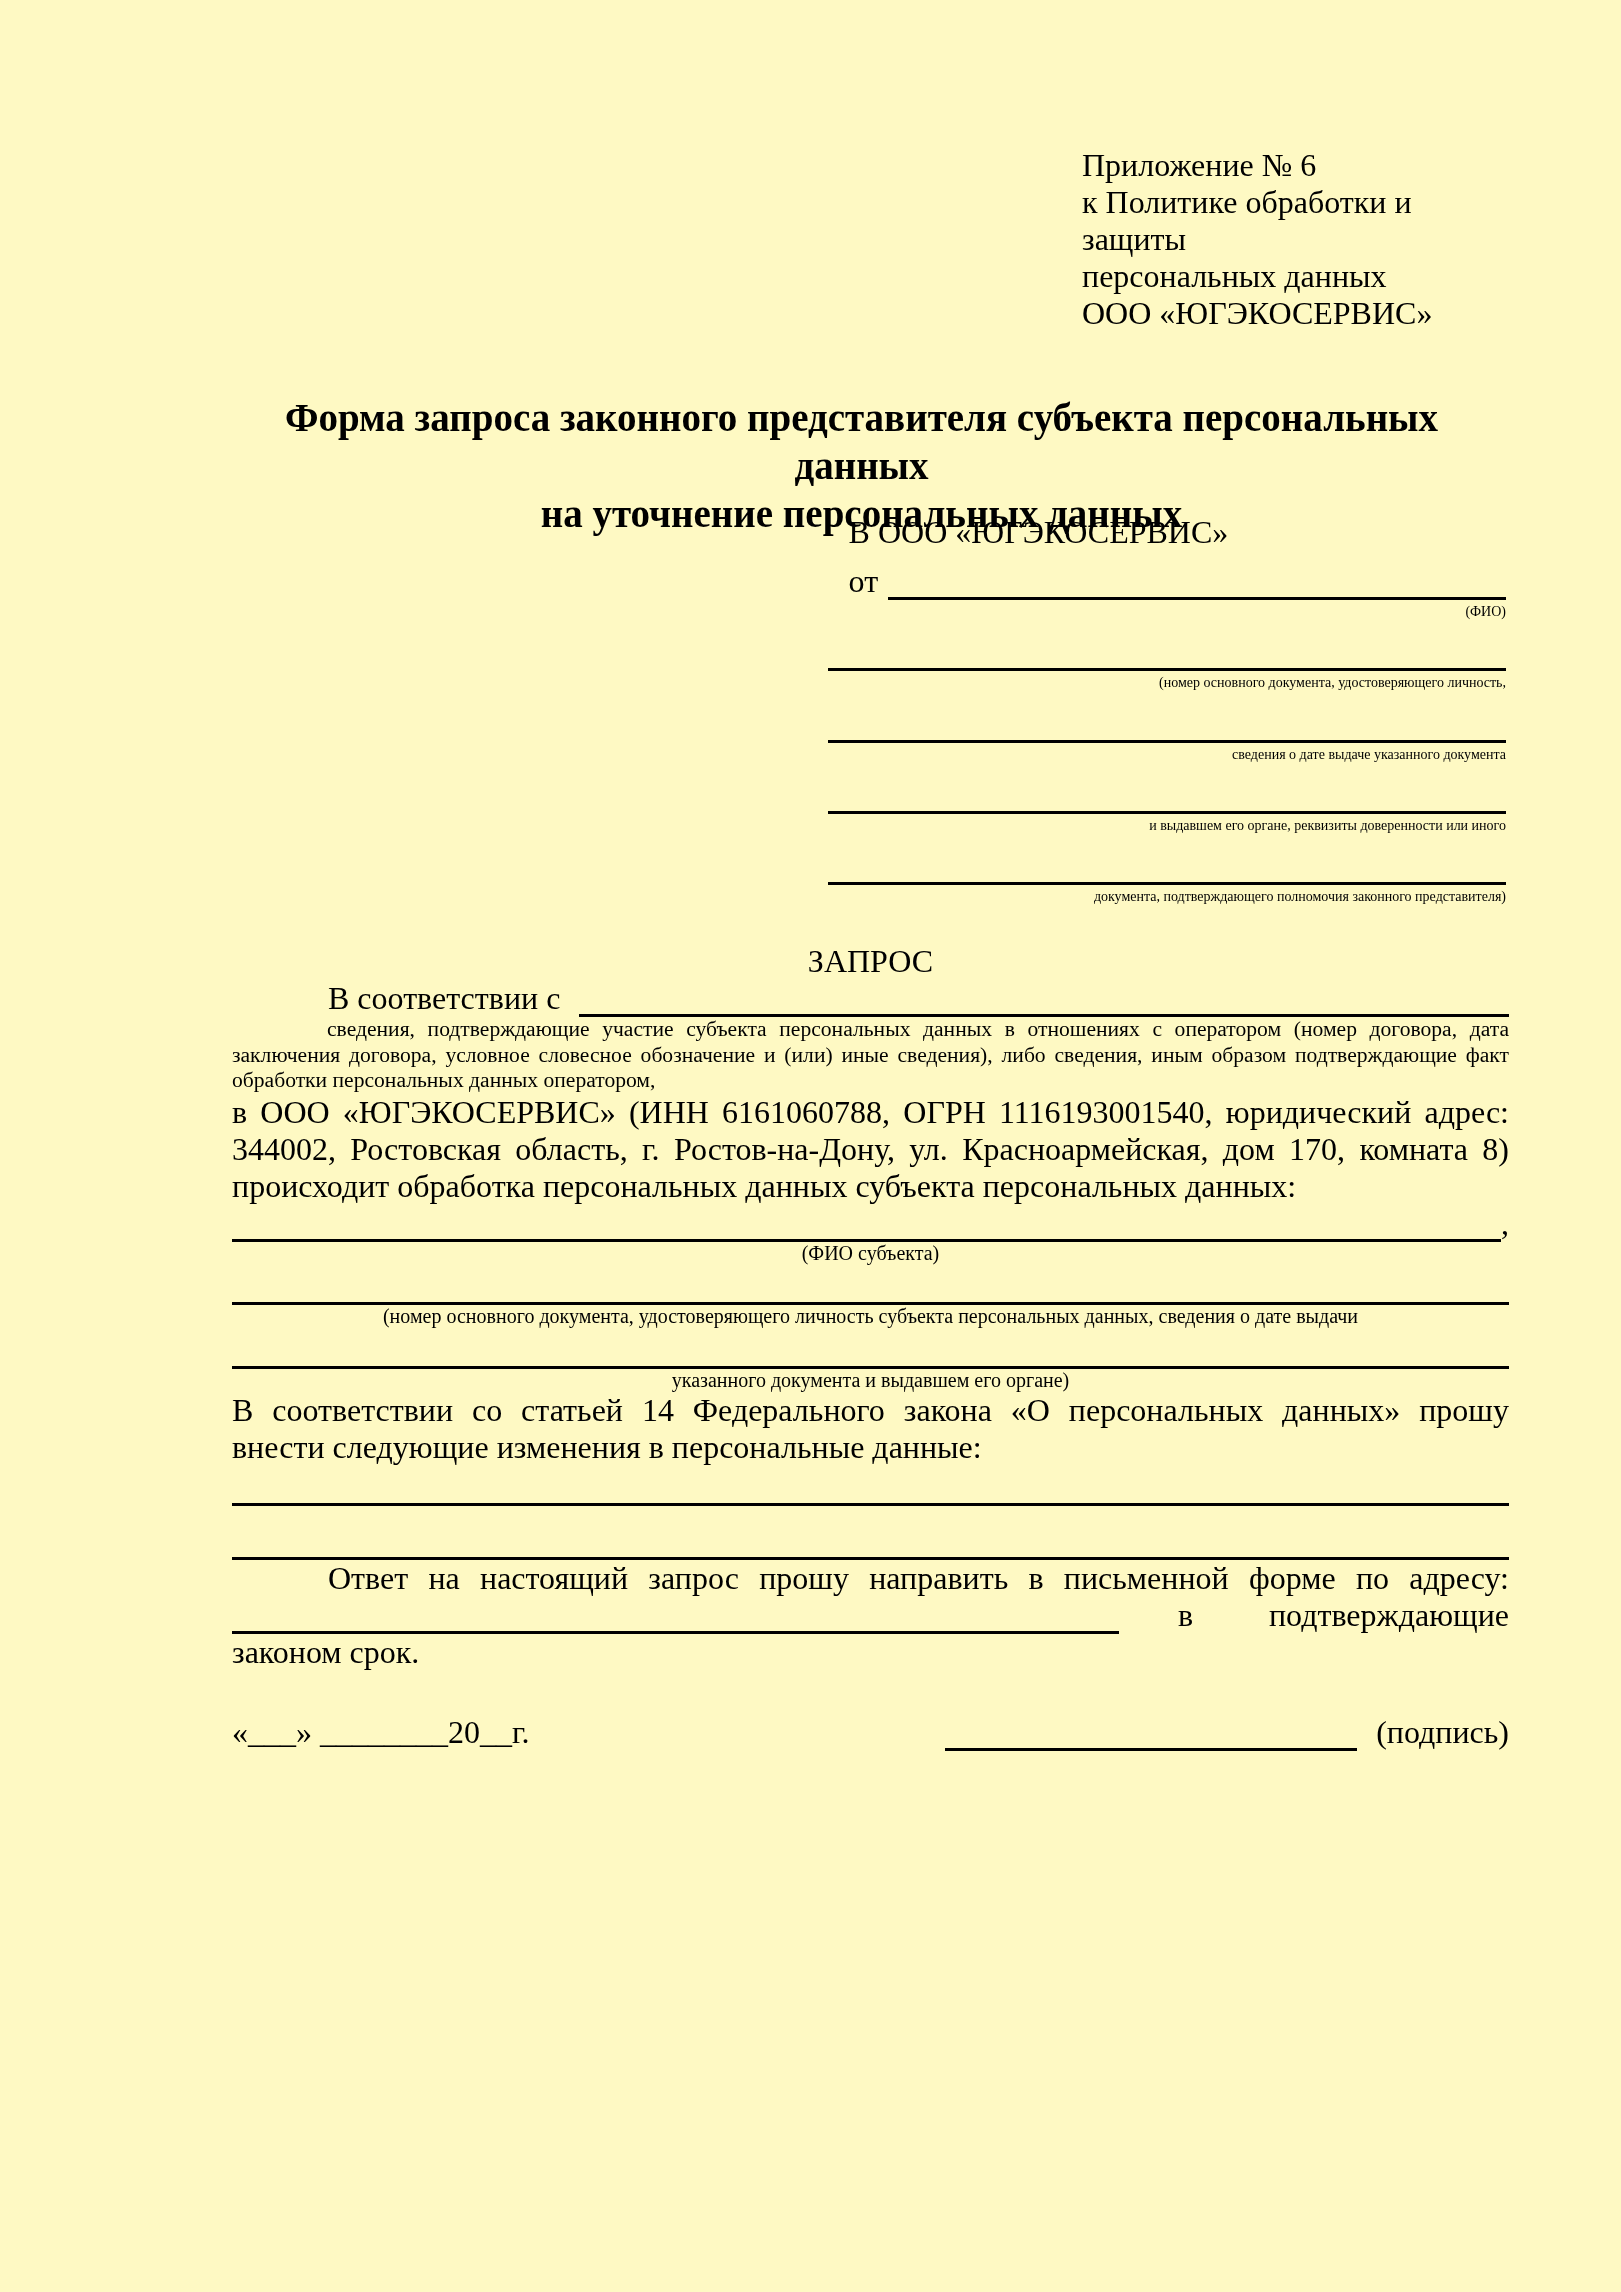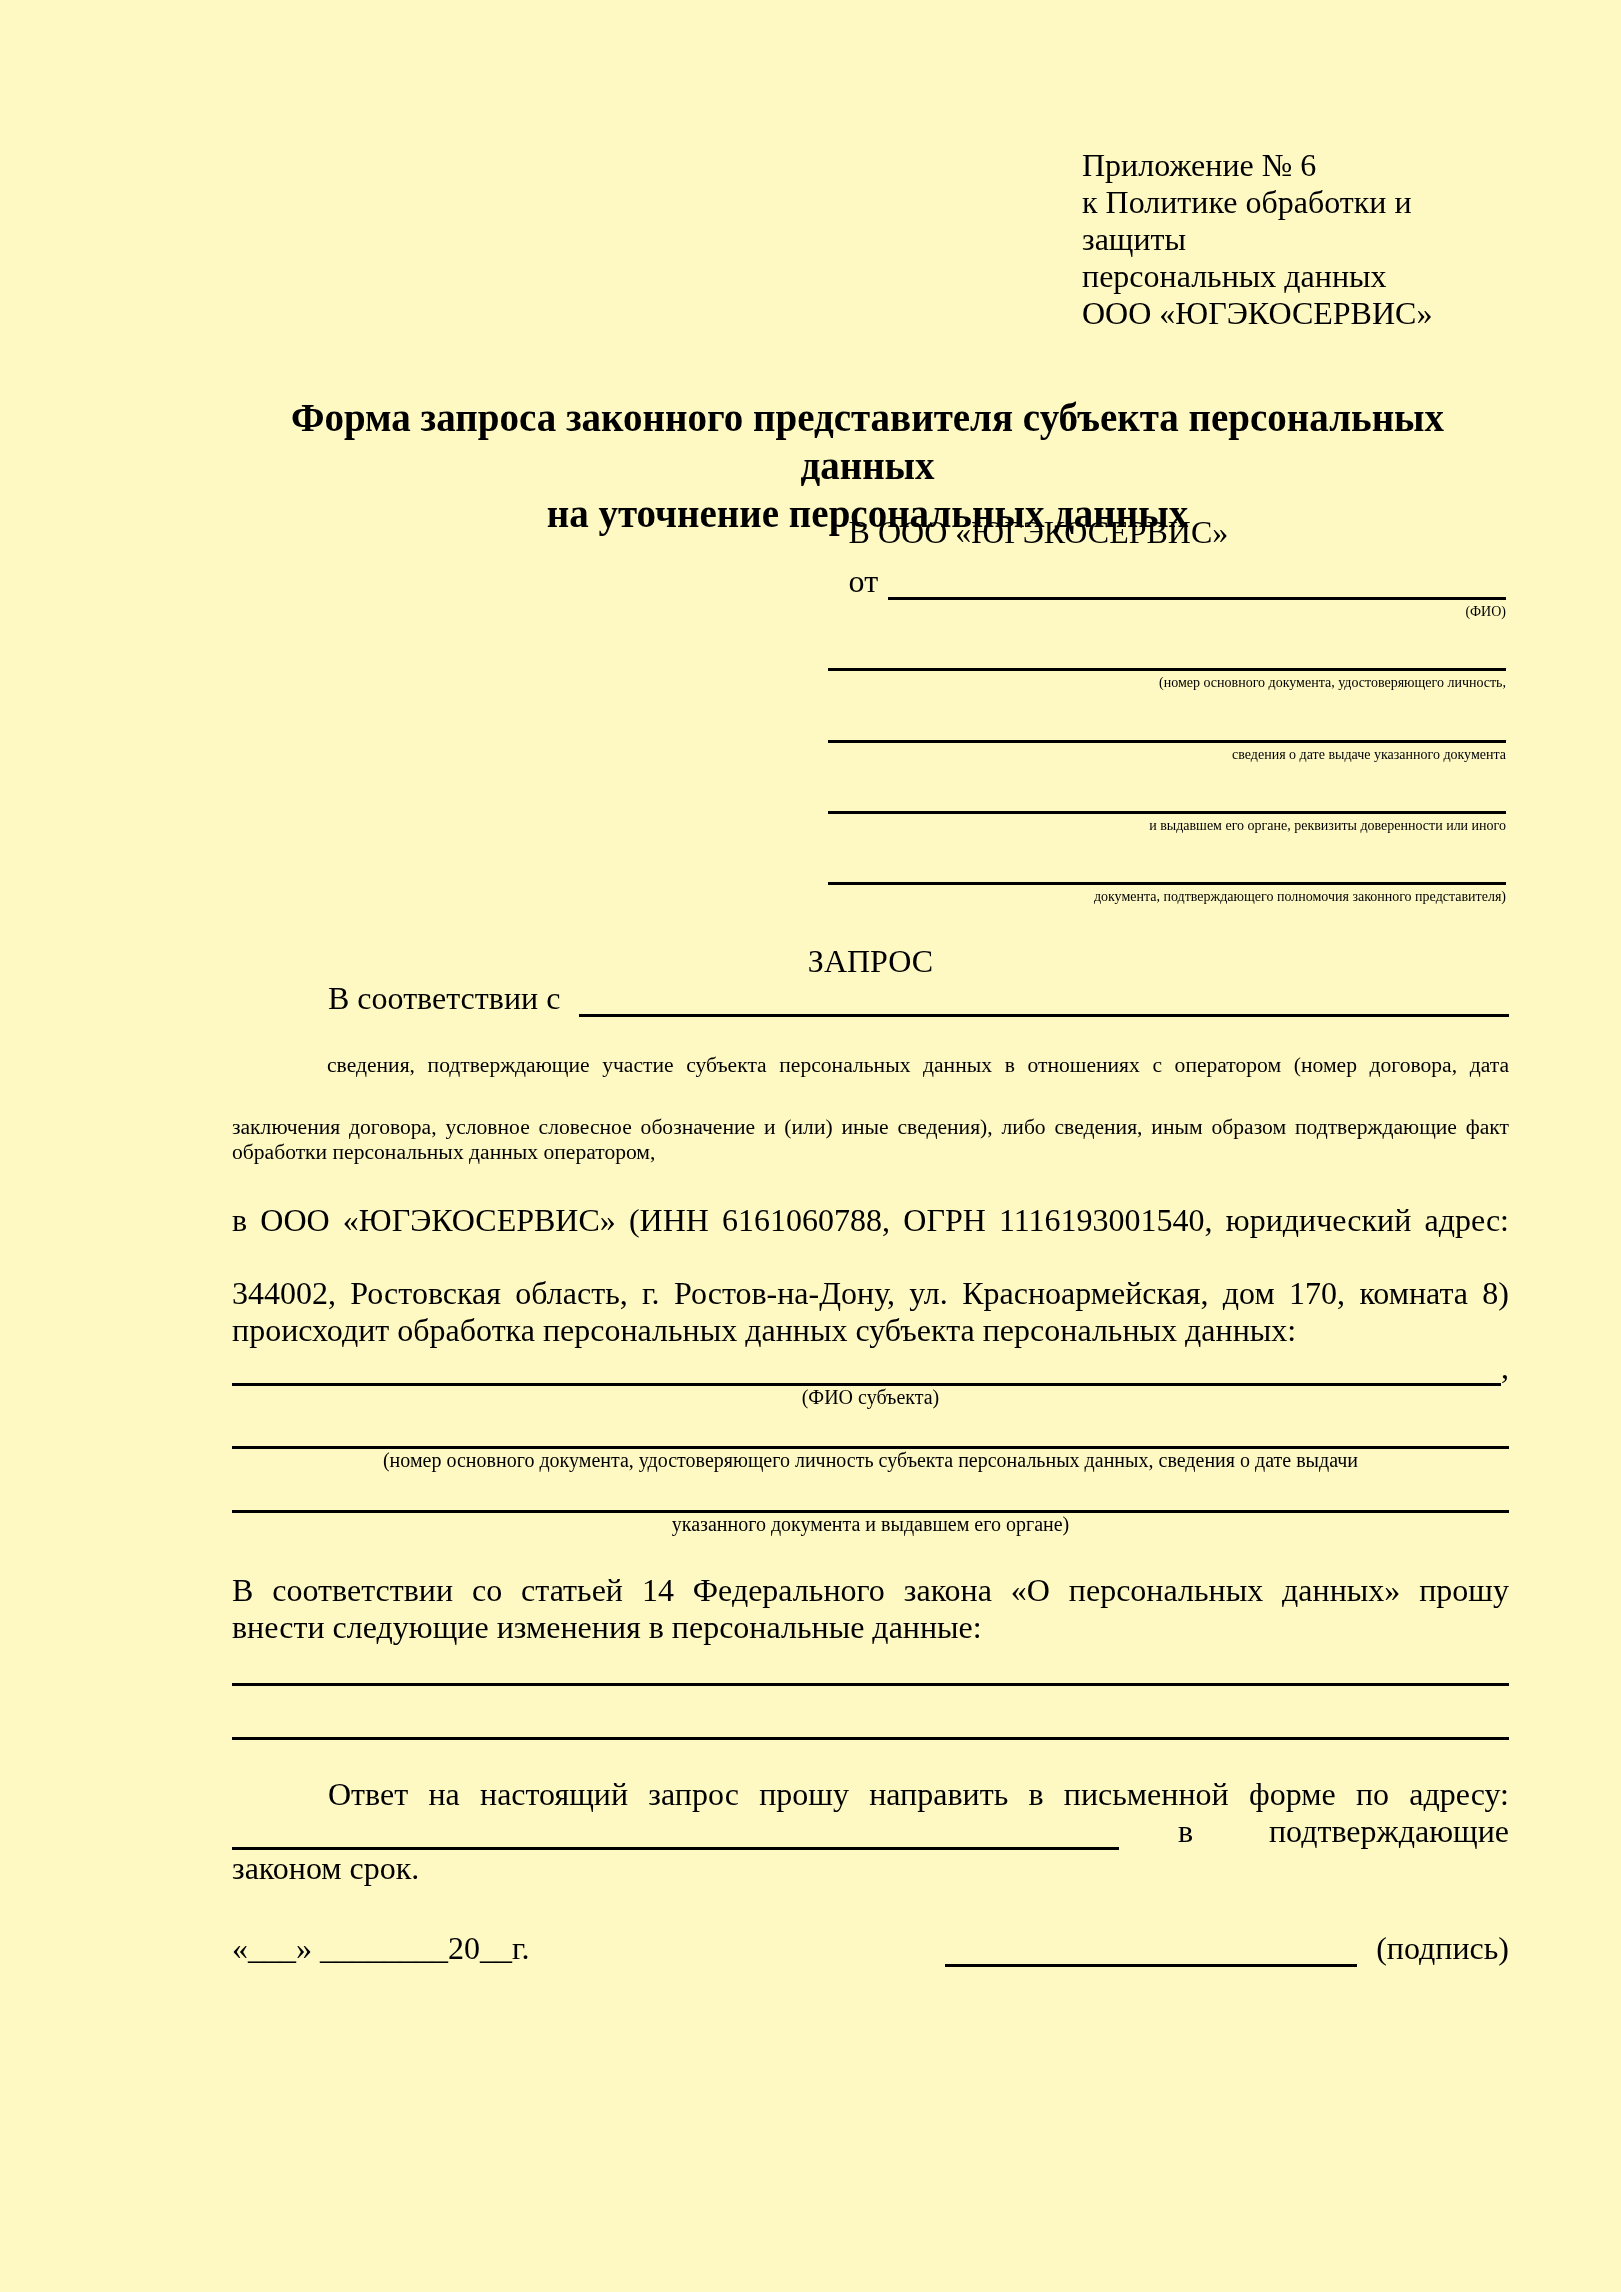--- a/index.html
+++ b/index.html
@@ -12,38 +12,38 @@
     color:#000;
     overflow:hidden;
   }
   
   .header-note{
     position:absolute;left:1082px;top:147px;width:441px;
     font-size:32px;line-height:37px;text-align:left;
   }
   
   .doc-title{
-    position:absolute;left:229px;top:394px;width:1277px;
+    position:absolute;left:223px;top:394px;width:1277px;
     font-size:39px;line-height:48px;font-weight:bold;text-align:center;
   }
   
   .addressee{position:absolute;left:828px;top:514px;width:678px;font-size:32px;line-height:37px;}
   .addr-to{height:37px;padding-left:20.6px;}
   .addr-from{height:49px;display:flex;align-items:flex-end;padding-left:20.6px;}
   .addr-from .lbl{flex:0 0 auto;margin-right:9.8px;}
   .fill{flex:1 1 auto;border-bottom:3.9px solid #000;height:100%;}
   .cap{height:23.5px;font-size:14px;line-height:23.5px;text-align:right;}
   .gap8{height:7.8px;}
   .ul38{height:37px;border-bottom:3.9px solid #000;}
   
   .main{position:absolute;left:232px;top:943px;width:1277px;font-size:32px;line-height:37px;}
   .h-center{height:37px;text-align:center;}
   .row38{height:37px;}
   .row52{height:51px;}
-  .jline{text-align:justify;text-align-last:justify;margin-top:36px;}
+  .jline{text-align:justify;text-align-last:justify;}
   .intro{display:flex;align-items:flex-end;height:37px;}
   .intro .indent{flex:0 0 96px;}
   .intro .lbl{flex:0 0 auto;margin-right:19px;text-align:right;}
   .small{font-size:21.6px;line-height:25.5px;height:25.5px;}
   .small.ind{text-indent:95px;}
   .cap-c{height:23.5px;font-size:20px;line-height:23.5px;text-align:center;}
   .ind98{text-indent:96px;}
   .ulrow{display:flex;align-items:flex-end;height:37px;}
   .ulrow .comma{flex:0 0 auto;}
   .reply2{display:flex;align-items:flex-end;height:37px;}

